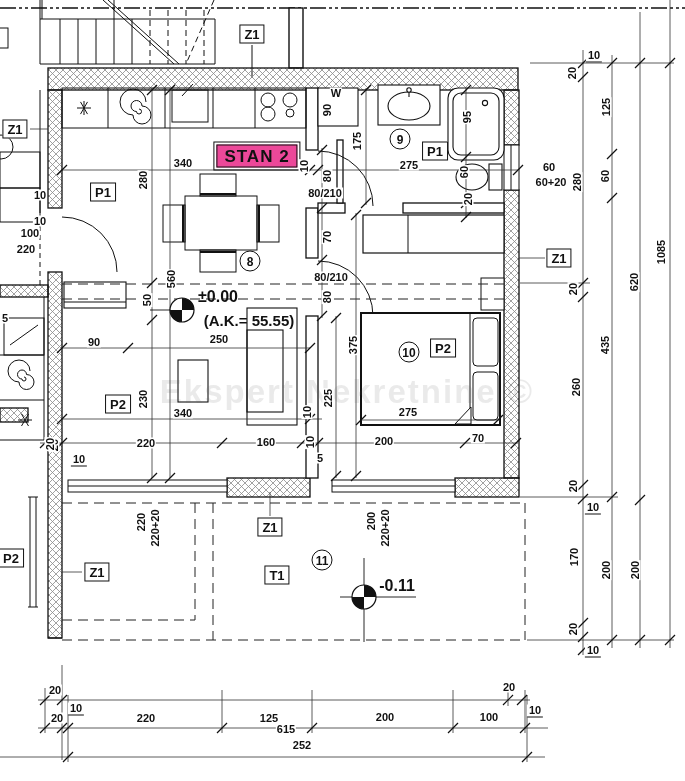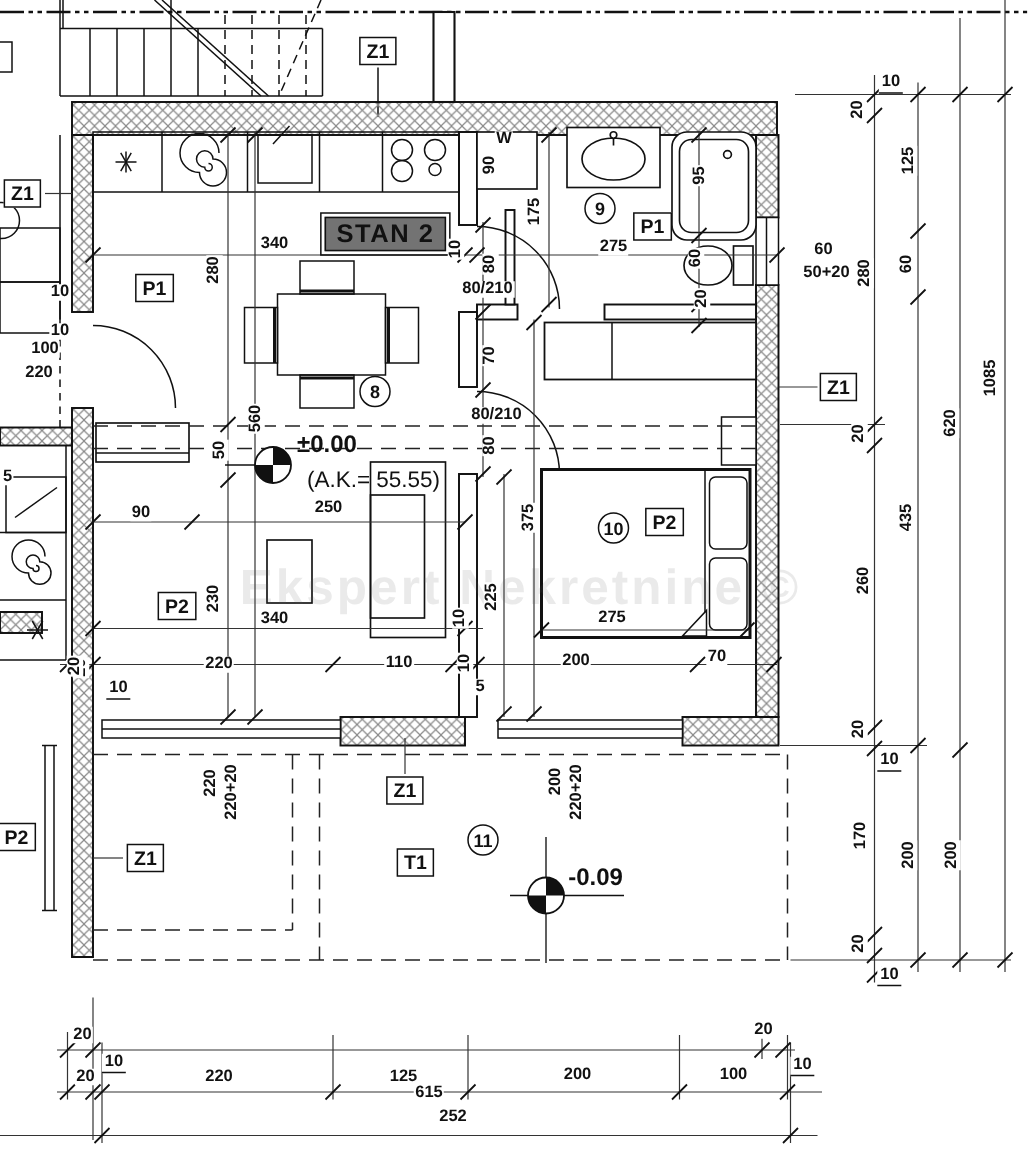--- a/index.html
+++ b/index.html
@@ -4,24 +4,24 @@
 <style>
   html,body{margin:0;padding:0;background:#fff;}
   #plan{position:relative;width:685px;height:781px;background:#fff;overflow:hidden;
         font-family:"Liberation Sans",sans-serif;}
   #lines{position:absolute;left:0;top:0;}
   .ann{position:absolute;color:#111;white-space:nowrap;line-height:1;z-index:5;}
   .dim{font-size:11px;font-weight:bold;background:#fff;padding:0 1px;}
   .note{font-size:11px;font-weight:bold;background:#fff;padding:0 1px;}
   .under{font-size:11px;font-weight:bold;background:#fff;border-bottom:1.3px solid #111;padding:0 2px 1px 2px;}
   .boxed{font-size:13px;font-weight:bold;border:1.4px solid #111;background:#fff;padding:2px 4px;}
-  .boxed2{font-size:17px;font-weight:bold;border:1.6px solid #111;outline:1.6px solid #111;outline-offset:2px;background:#737373;padding:2px 7px;letter-spacing:1px;}
+  .boxed2{font-size:17px;font-weight:bold;border:1.6px solid #111;outline:1.6px solid #111;outline-offset:2px;background:#ec4899;padding:2px 7px;letter-spacing:1px;}
   .circled{font-size:12px;font-weight:bold;border:1.6px solid #111;border-radius:50%;width:19px;height:19px;display:flex;align-items:center;justify-content:center;background:#fff;padding:0;}
   .elev{font-size:16px;font-weight:bold;background:transparent;}
-  .elevsub{font-size:15px;font-weight:normal;background:transparent;}
+  .elevsub{font-size:15px;font-weight:bold;background:transparent;}
   .wm{font-size:33px;font-weight:bold;color:rgba(90,90,90,0.13);letter-spacing:2px;z-index:4;}
 </style>
 </head>
 <body>
 
 <div id="plan">
 
 <svg id="lines" width="685" height="781" viewBox="0 0 685 781">
   <defs>
     <pattern id="h" width="7" height="7" patternUnits="userSpaceOnUse">
@@ -323,21 +323,21 @@
 <div class="ann wm" style="left:347px;top:391px;transform:translate(-50%,-50%);position:absolute;">Ekspert Nekretnine ©</div>
 
 <div id="ann-layer">
       <span class="ann boxed" style="left: 252px; top: 34px; transform: translate(-50%, -50%);">Z1</span>
       <span class="ann under" style="left: 594px; top: 56px; transform: translate(-50%, -50%);">10</span>
       <span class="ann dim" style="left: 572px; top: 73px; transform: translate(-50%, -50%) rotate(-90deg);">20</span>
       <span class="ann dim" style="left: 606px; top: 107px; transform: translate(-50%, -50%) rotate(-90deg);">125</span>
       <span class="ann dim" style="left: 605px; top: 176px; transform: translate(-50%, -50%) rotate(-90deg);">60</span>
       <span class="ann dim" style="left: 577px; top: 182px; transform: translate(-50%, -50%) rotate(-90deg);">280</span>
       <span class="ann note" style="left: 549px; top: 167px; transform: translate(-50%, -50%);">60</span>
-      <span class="ann note" style="left: 551px; top: 182px; transform: translate(-50%, -50%);">50+20</span>
+      <span class="ann note" style="left: 551px; top: 182px; transform: translate(-50%, -50%);">60+20</span>
       <span class="ann boxed" style="left: 559px; top: 258px; transform: translate(-50%, -50%);">Z1</span>
       <span class="ann dim" style="left: 573px; top: 289px; transform: translate(-50%, -50%) rotate(-90deg);">20</span>
       <span class="ann dim" style="left: 634px; top: 282px; transform: translate(-50%, -50%) rotate(-90deg);">620</span>
       <span class="ann dim" style="left: 661px; top: 252px; transform: translate(-50%, -50%) rotate(-90deg);">1085</span>
       <span class="ann dim" style="left: 605px; top: 345px; transform: translate(-50%, -50%) rotate(-90deg);">435</span>
       <span class="ann dim" style="left: 576px; top: 387px; transform: translate(-50%, -50%) rotate(-90deg);">260</span>
       <span class="ann dim" style="left: 573px; top: 486px; transform: translate(-50%, -50%) rotate(-90deg);">20</span>
       <span class="ann under" style="left: 593px; top: 508px; transform: translate(-50%, -50%);">10</span>
       <span class="ann dim" style="left: 574px; top: 557px; transform: translate(-50%, -50%) rotate(-90deg);">170</span>
       <span class="ann dim" style="left: 606px; top: 570px; transform: translate(-50%, -50%) rotate(-90deg);">200</span>
@@ -377,41 +377,41 @@
       <span class="ann dim" style="left: 5px; top: 318px; transform: translate(-50%, -50%);">5</span>
       <span class="ann dim" style="left: 54px; top: 445px; transform: translate(-50%, -50%) rotate(-90deg);">20</span>
       <span class="ann boxed" style="left: 11px; top: 558px; transform: translate(-50%, -50%);">P2</span>
       <span class="ann boxed" style="left: 97px; top: 572px; transform: translate(-50%, -50%);">Z1</span>
       <span class="ann boxed" style="left: 118px; top: 404px; transform: translate(-50%, -50%);">P2</span>
       <span class="ann dim" style="left: 143px; top: 399px; transform: translate(-50%, -50%) rotate(-90deg);">230</span>
       <span class="ann dim" style="left: 94px; top: 342px; transform: translate(-50%, -50%);">90</span>
       <span class="ann dim" style="left: 219px; top: 339px; transform: translate(-50%, -50%);">250</span>
       <span class="ann dim" style="left: 183px; top: 413px; transform: translate(-50%, -50%);">340</span>
       <span class="ann dim" style="left: 146px; top: 443px; transform: translate(-50%, -50%);">220</span>
-      <span class="ann dim" style="left: 266px; top: 442px; transform: translate(-50%, -50%);">110</span>
+      <span class="ann dim" style="left: 266px; top: 442px; transform: translate(-50%, -50%);">160</span>
       <span class="ann dim" style="left: 307px; top: 412px; transform: translate(-50%, -50%) rotate(-90deg);">10</span>
       <span class="ann dim" style="left: 310px; top: 442px; transform: translate(-50%, -50%) rotate(-90deg);">10</span>
       <span class="ann dim" style="left: 320px; top: 458px; transform: translate(-50%, -50%);">5</span>
       <span class="ann under" style="left: 79px; top: 460px; transform: translate(-50%, -50%);">10</span>
       <span class="ann dim" style="left: 50px; top: 444px; transform: translate(-50%, -50%) rotate(-90deg);">20</span>
       <span class="ann circled" style="left: 409px; top: 352px; transform: translate(-50%, -50%);">10</span>
       <span class="ann boxed" style="left: 443px; top: 348px; transform: translate(-50%, -50%);">P2</span>
       <span class="ann dim" style="left: 408px; top: 412px; transform: translate(-50%, -50%);">275</span>
       <span class="ann dim" style="left: 353px; top: 345px; transform: translate(-50%, -50%) rotate(-90deg);">375</span>
       <span class="ann dim" style="left: 328px; top: 398px; transform: translate(-50%, -50%) rotate(-90deg);">225</span>
       <span class="ann dim" style="left: 384px; top: 441px; transform: translate(-50%, -50%);">200</span>
       <span class="ann dim" style="left: 478px; top: 438px; transform: translate(-50%, -50%);">70</span>
       <span class="ann dim" style="left: 141px; top: 522px; transform: translate(-50%, -50%) rotate(-90deg);">220</span>
       <span class="ann dim" style="left: 155px; top: 528px; transform: translate(-50%, -50%) rotate(-90deg);">220+20</span>
       <span class="ann boxed" style="left: 270px; top: 527px; transform: translate(-50%, -50%);">Z1</span>
       <span class="ann dim" style="left: 371px; top: 521px; transform: translate(-50%, -50%) rotate(-90deg);">200</span>
       <span class="ann dim" style="left: 385px; top: 528px; transform: translate(-50%, -50%) rotate(-90deg);">220+20</span>
       <span class="ann boxed" style="left: 277px; top: 575px; transform: translate(-50%, -50%);">T1</span>
       <span class="ann circled" style="left: 322px; top: 560px; transform: translate(-50%, -50%);">11</span>
-      <span class="ann elev" style="left: 397px; top: 586px; transform: translate(-50%, -50%);">-0.09</span>
+      <span class="ann elev" style="left: 397px; top: 586px; transform: translate(-50%, -50%);">-0.11</span>
       <span class="ann dim" style="left: 55px; top: 690px; transform: translate(-50%, -50%);">20</span>
       <span class="ann dim" style="left: 286px; top: 729px; transform: translate(-50%, -50%);">615</span>
       <span class="ann dim" style="left: 509px; top: 687px; transform: translate(-50%, -50%);">20</span>
       <span class="ann dim" style="left: 57px; top: 718px; transform: translate(-50%, -50%);">20</span>
       <span class="ann under" style="left: 76px; top: 709px; transform: translate(-50%, -50%);">10</span>
       <span class="ann dim" style="left: 146px; top: 718px; transform: translate(-50%, -50%);">220</span>
       <span class="ann dim" style="left: 269px; top: 718px; transform: translate(-50%, -50%);">125</span>
       <span class="ann dim" style="left: 385px; top: 717px; transform: translate(-50%, -50%);">200</span>
       <span class="ann dim" style="left: 489px; top: 717px; transform: translate(-50%, -50%);">100</span>
       <span class="ann under" style="left: 535px; top: 711px; transform: translate(-50%, -50%);">10</span>

